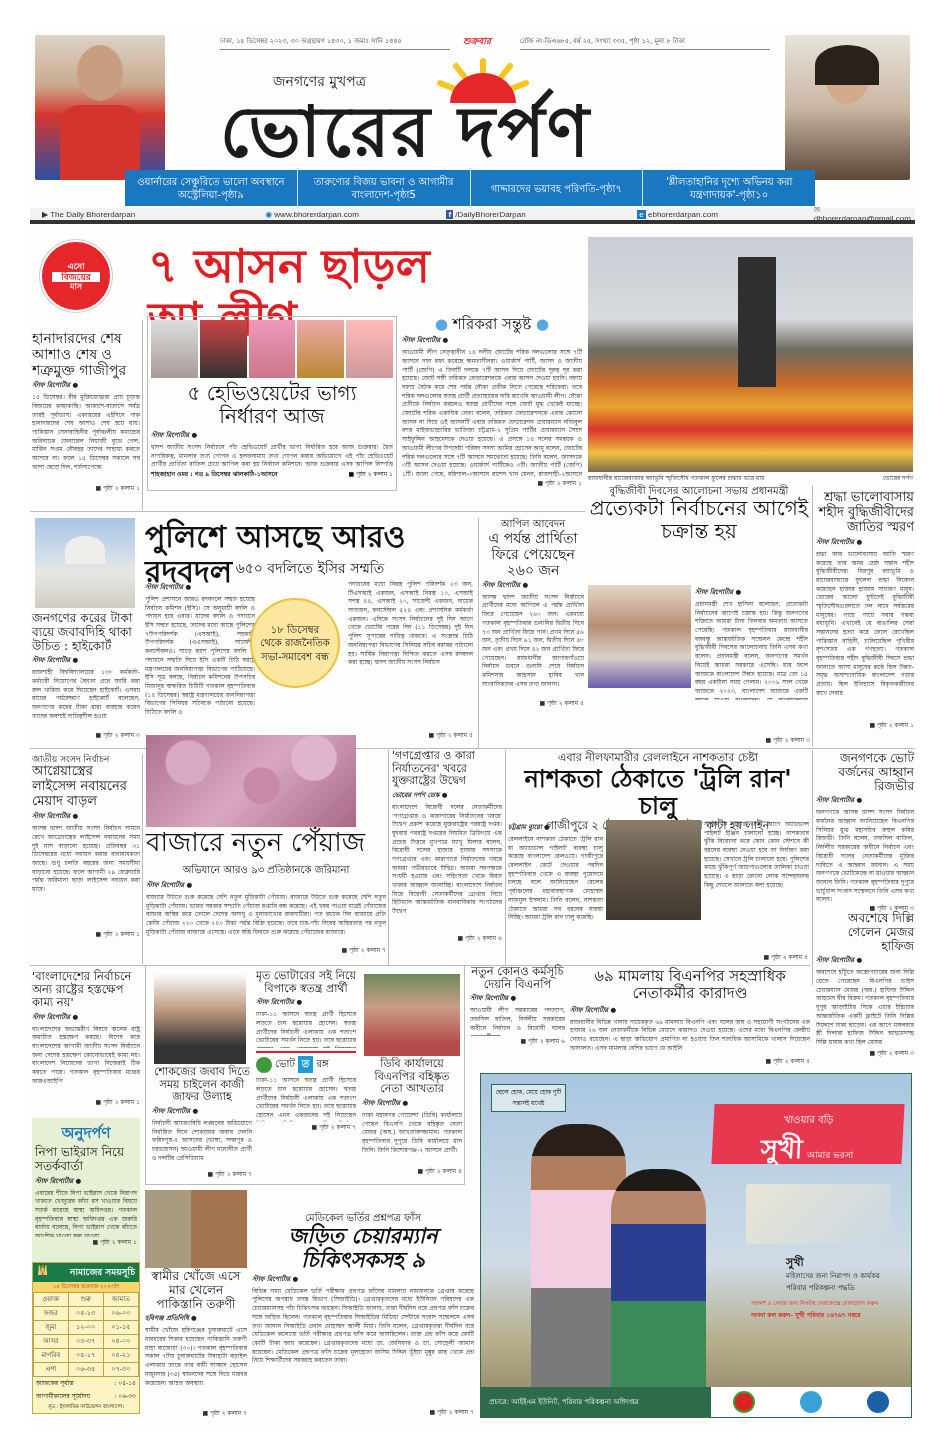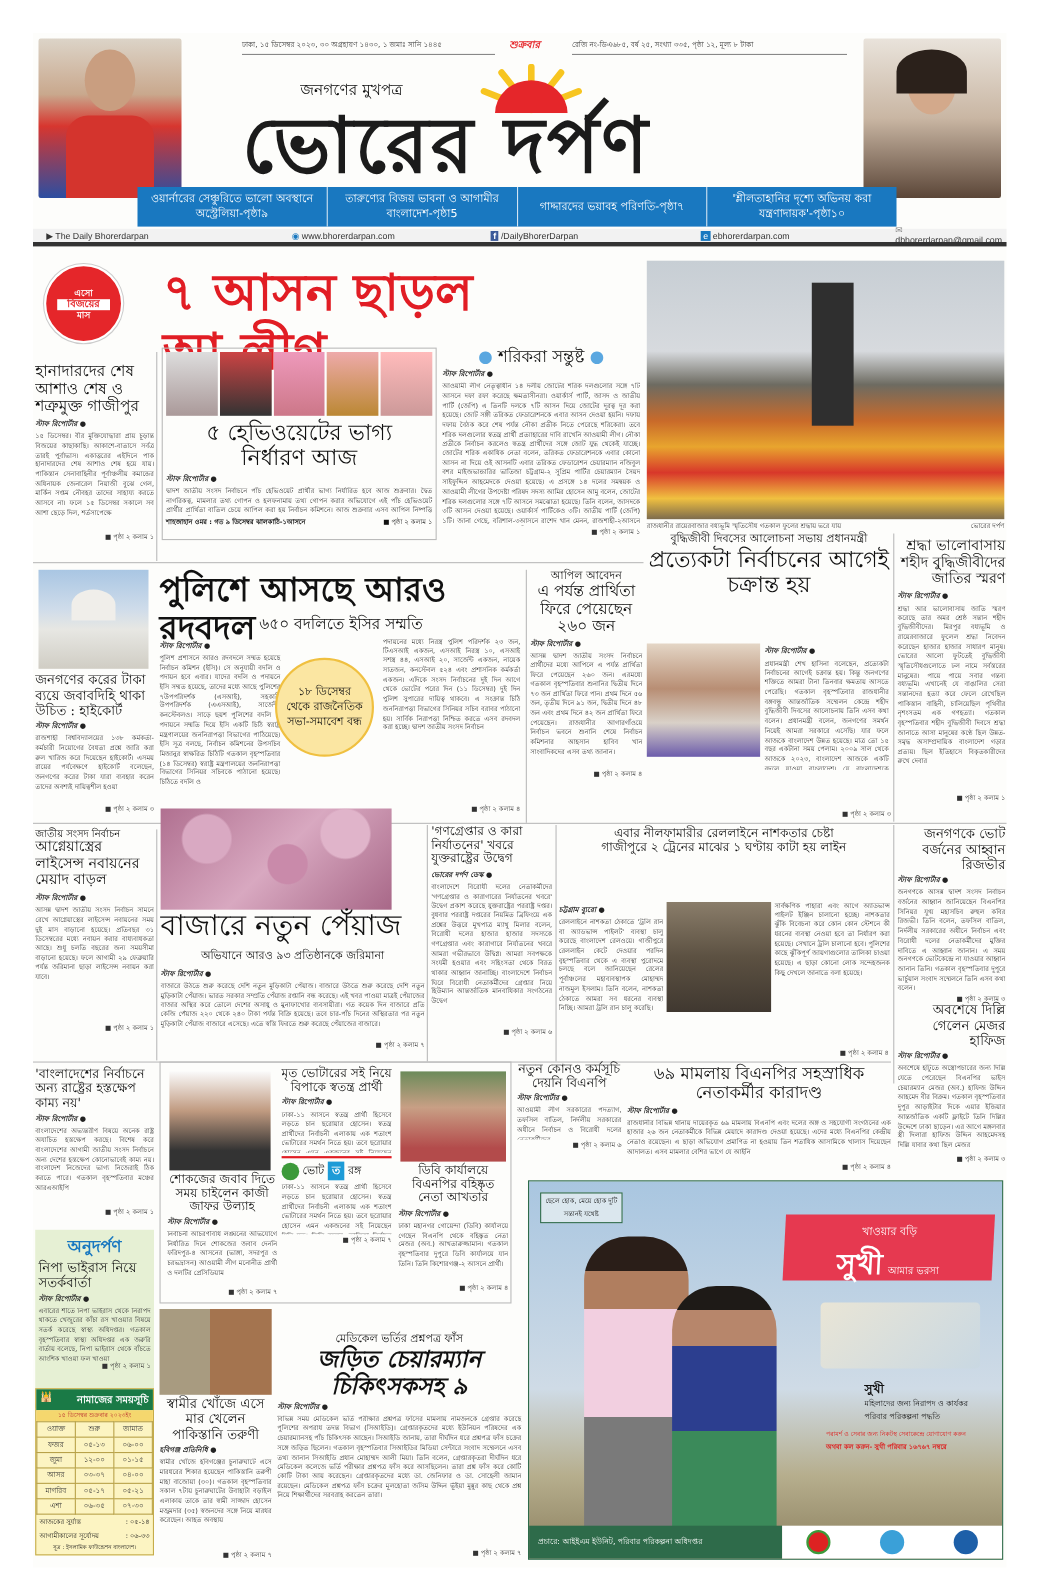--- a/index.html
+++ b/index.html
@@ -201,20 +201,21 @@
   <div class="abs" style="left:362px;top:720px;width:110px">
     <div class="hdline" style="font-size:11px;text-align:left">'গণগ্রেপ্তার ও কারা নির্যাতনের' খবরে যুক্তরাষ্ট্রের উদ্বেগ</div>
     <div class="byline">ভোরের দর্পণ ডেস্ক ●</div>
     <div class="body-txt" style="height:130px">বাংলাদেশে বিরোধী দলের নেতাকর্মীদের 'গণগ্রেপ্তার ও কারাগারের নির্যাতনের খবরে' উদ্বেগ প্রকাশ করেছে যুক্তরাষ্ট্রের পররাষ্ট্র দপ্তর। বুধবার পররাষ্ট্র দপ্তরের নিয়মিত ব্রিফিংয়ে এক প্রশ্নের উত্তরে মুখপাত্র ম্যাথু মিলার বলেন, বিরোধী দলের হাজার হাজার সদস্যকে গণগ্রেপ্তার এবং কারাগারে নির্যাতনের খবরে আমরা গভীরভাবে উদ্বিগ্ন। আমরা সবপক্ষকে সংযমী হওয়ার এবং সহিংসতা থেকে বিরত থাকার আহ্বান জানাচ্ছি। বাংলাদেশে নির্বাচন ঘিরে বিরোধী নেতাকর্মীদের গ্রেপ্তার নিয়ে হিউম্যান আন্তর্জাতিক মানবাধিকার সংগঠনের উদ্বেগ</div>
     <div class="cont">■ পৃষ্ঠা ২ কলাম ৬</div>
   </div>
   <div class="rule-v" style="left:475px;top:720px;height:215px"></div>
 
   <div class="abs" style="left:478px;top:722px;width:300px">
     <div class="hdline" style="font-size:11px;text-align:center">এবার নীলফামারীর রেললাইনে নাশকতার চেষ্টা</div>
+    <div class="hdline" style="font-size:24px;font-weight:bold;text-align:center">নাশকতা ঠেকাতে 'ট্রলি রান' চালু</div>
     <div class="hdline" style="font-size:11px;text-align:center">গাজীপুরে ২ ট্রেনের মাঝের ১ ঘণ্টায় কাটা হয় লাইন</div>
   </div>
   <div class="abs" style="left:478px;top:790px;width:95px">
     <div class="byline">চট্টগ্রাম ব্যুরো ●</div>
     <div class="body-txt" style="height:125px">রেললাইনে নাশকতা ঠেকাতে 'ট্রলি রান বা অ্যাডভান্স পাইলট' ব্যবস্থা চালু করেছে বাংলাদেশ রেলওয়ে। গাজীপুরে রেললাইন কেটে দেওয়ার পরদিন বৃহস্পতিবার থেকে এ ব্যবস্থা পুরোদমে চলছে বলে জানিয়েছেন রেলের পূর্বাঞ্চলের মহাব্যবস্থাপক মোহাম্মদ নাজমুল ইসলাম। তিনি বলেন, নাশকতা ঠেকাতে আমরা সব ধরনের ব্যবস্থা নিচ্ছি। আমরা ট্রলি রান চালু করেছি।</div>
   </div>
   <div class="abs photo" style="left:576px;top:790px;width:95px;height:100px;background:linear-gradient(180deg,#8a7d6a,#5c5142 50%,#403830)"></div>
   <div class="abs" style="left:674px;top:790px;width:105px">
     <div class="body-txt" style="height:130px">সার্বক্ষণিক পাহারা এবং আগে অ্যাডভান্স পাইলট ইঞ্জিন চালানো হচ্ছে। নাশকতার ঝুঁকি বিবেচনা করে কোন কোন স্টেশনে কী ধরনের ব্যবস্থা নেওয়া হবে তা নির্ধারণ করা হয়েছে। সেখানে ট্রলি চালানো হবে। পুলিশের কাছে ঝুঁকিপূর্ণ জায়গাগুলোর তালিকা চাওয়া হয়েছে। এ ছাড়া কোনো লোক সন্দেহজনক কিছু দেখলে জানাতে বলা হয়েছে।</div>
   </div>

